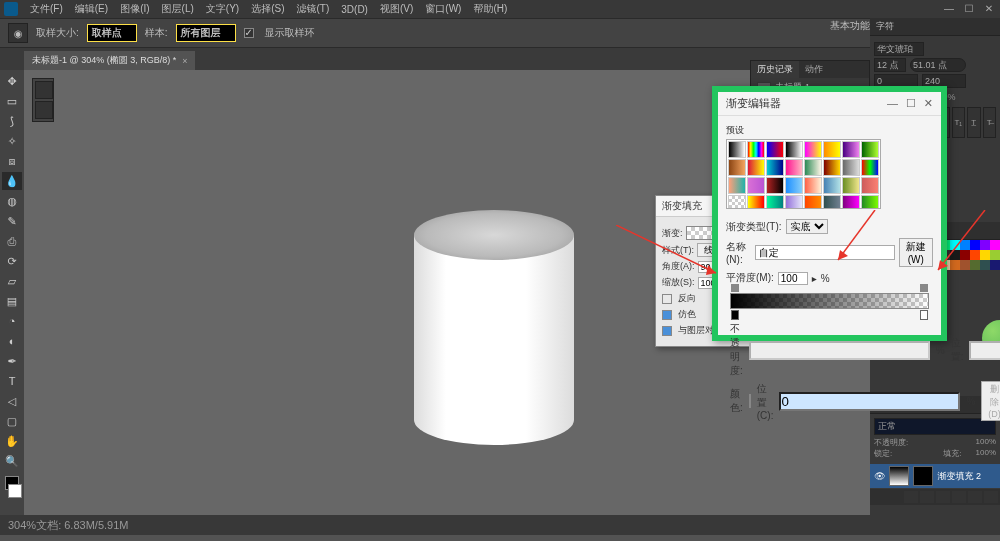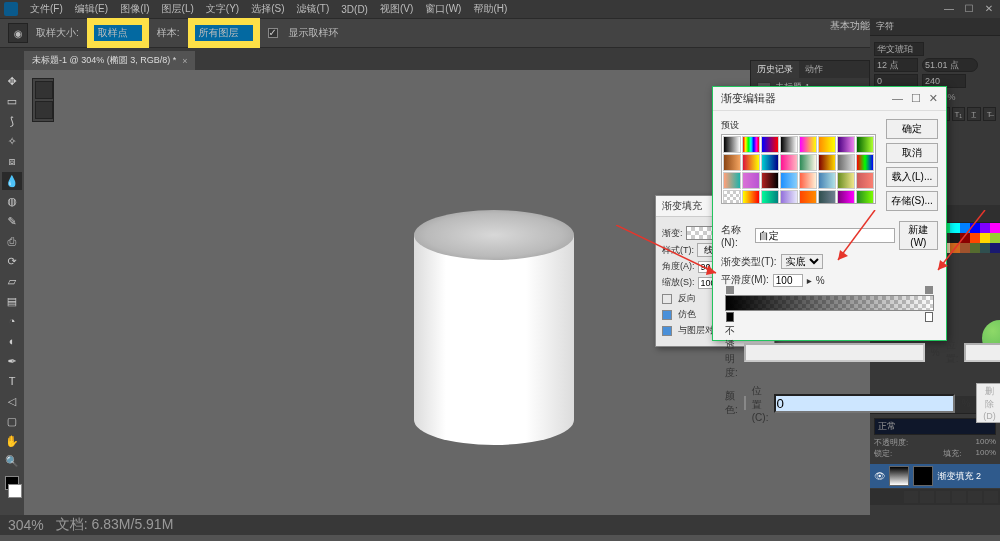--- a/index.html
+++ b/index.html
@@ -6,21 +6,21 @@
     body { width: 1000px; height: 541px; background: #535353; overflow: hidden; position: relative; font-size: 10px; color: #ccc; }
 
     .menubar { background: #383838; height: 18px; display: flex; align-items: center; padding: 0 4px; gap: 4px; color: #bdbdbd; }
     .menubar .logo { width: 14px; height: 14px; background: #0a5a8c; border-radius: 2px; margin-right: 4px; }
     .menubar span { padding: 2px 4px; }
     .win-controls { position: absolute; right: 4px; top: 2px; display: flex; gap: 6px; color: #aaa; font-size: 10px; }
     .win-controls div { width: 14px; height: 12px; display:flex; align-items:center; justify-content:center; cursor:pointer; }
 
     .optbar { background: #434343; height: 30px; display: flex; align-items: center; padding: 0 8px; gap: 8px; color: #bdbdbd; border-top:1px solid #2a2a2a; border-bottom:1px solid #2a2a2a; }
     .optbar .icon-box { width: 20px; height: 20px; background: #333; border:1px solid #222; display:flex; align-items:center; justify-content:center; }
-    .optbar .dropdown { background: #0369a1; border:7px solid #fde047; padding: 1px 14px 1px 4px; position:relative; }
+    .optbar .dropdown { background: #000000; border:1px solid #fde047; padding: 1px 14px 1px 4px; position:relative;font-weight:bold; }
     .optbar .chk { width:10px; height:10px; border:1px solid #888; display:inline-block; margin-right:3px; background:#333; position:relative; }
     .optbar .chk.checked::after { content:"✓"; position:absolute; top:-2px; left:0; font-size:10px; color:#ccc; }
     .optbar .right-section { position:absolute; right:130px; top:19px; display:flex; align-items:center; gap:6px; }
 
     .tabbar { background: #3a3a3a; height: 22px; display:flex; align-items:flex-end; padding-left: 24px; }
     .tab { background: #535353; padding: 3px 8px; color: #ddd; font-size: 9px; display:flex; align-items:center; gap:6px; }
     .tab .close { color:#aaa; }
 
     .tools { position:absolute; left:0; top:70px; width:24px; background:#434343; height:445px; display:flex; flex-direction:column; align-items:center; gap:2px; padding-top:2px; }
     .tools .tool { width:20px; height:18px; display:flex; align-items:center; justify-content:center; color:#ccc; font-size:11px; }
@@ -35,45 +35,45 @@
 
     .left-panel-float { position:absolute; left:32px; top:78px; width:22px; background:#434343; border:1px solid #222; padding:2px; display:flex; flex-direction:column; gap:2px; }
     .left-panel-float div { width:18px; height:18px; background:#333; border:1px solid #222; }
 
     .right-dock { position:absolute; right:0; top:18px; width:130px; bottom:6px; background:#383838; }
     .panel-header { background:#2f2f2f; padding:2px 6px; color:#bbb; font-size:9px; display:flex; gap:8px; border-bottom:1px solid #222; }
     .panel-body { padding:4px; font-size:9px; color:#999; }
     .char-panel .row { display:flex; gap:4px; margin:2px 0; align-items:center; }
     .char-panel input.mini, .char-panel .mini-sel { width:50px; background:#2a2a2a; border:1px solid #222; color:#aaa; padding:1px 2px; font-size:9px; }
     .char-panel .icons-row { display:flex; gap:2px; margin-top:4px; }
-    .char-panel .icons-row div { width:14px; height:14px; background:#333; border:1px solid #222; font-size:8px; display:flex; align-items:center; justify-content:center; }
+    .char-panel .icons-row div { width:14px; height:31px; background:#333; border:1px solid #222; font-size:8px; display:flex; align-items:center; justify-content:center; }
 
     .swatches { display:grid; grid-template-columns: repeat(13, 10px); gap:0; width:130px; overflow:hidden; }
     .swatches div { width:10px; height:10px; }
 
     .layers { position:absolute; bottom:30px; right:0; width:130px; background:#383838; }
     .layers .layer { display:flex; align-items:center; padding:2px 4px; background:#2f5a8c; color:#fff; font-size:9px; gap:4px; margin:1px 0; }
     .layers .thumb { width:20px; height:20px; background:#fff; border:1px solid #666; }
     .layers .bottom-icons { display:flex; justify-content:flex-end; gap:2px; padding:2px; background:#2f2f2f; }
     .layers .bottom-icons div { width:14px; height:12px; background:#333; }
 
-    .statusbar { position:absolute; bottom:6px; left:0; right:0; height:20px; background:#383838; display:flex; align-items:center; padding:0 8px; color:#999; font-size:14px; gap:12px; }
+    .statusbar { position:absolute; bottom:6px; left:0; right:0; height:20px; background:#383838; display:flex; align-items:center; padding:0 8px; color:#999; font-size:11px; gap:0; }
 
     .gradient-fill-dialog { position:absolute; left:655px; top:195px; width:120px; background:#e8e8e8; border:1px solid #888; box-shadow: 2px 2px 6px rgba(0,0,0,0.4); color:#333; font-size:10px; overflow:hidden; }
     .gradient-fill-dialog .titlebar { background:#f5f5f5; padding:3px 6px; border-bottom:1px solid #ccc; font-size:10px; }
     .gradient-fill-dialog .body { padding:6px; }
     .gradient-fill-dialog .row { margin:3px 0; display:flex; align-items:center; gap:3px; }
     .gradient-fill-dialog .grad-preview { width:40px; height:14px; background: repeating-conic-gradient(#ccc 0 25%, #fff 0 50%) 0 0/8px 8px; border:1px solid #888; }
     .gradient-fill-dialog label { font-size:9px; }
     .gradient-fill-dialog select, .gradient-fill-dialog input[type=text] { font-size:9px; padding:0 2px; border:1px solid #aaa; }
     .gradient-fill-dialog input[type=text] { width:30px; }
     .gradient-fill-dialog .chk2 { width:10px; height:10px; border:1px solid #888; display:inline-block; margin-right:3px; }
     .gradient-fill-dialog .chk2.checked { background:#4a90d9; }
 
-    .gradient-editor { position:absolute; left:712px; top:86px; width:235px; height:255px; background:#f4f4f4; border:1px solid #22c55e; box-shadow: 2px 2px 8px rgba(0,0,0,0.4); color:#333; font-size:10px; }
+    .gradient-editor { position:absolute; left:712px; top:86px; width:235px; height:255px; background:#f4f4f4; border:6px solid #22c55e; box-shadow: 2px 2px 8px rgba(0,0,0,0.4); color:#333; font-size:10px; }
     .gradient-editor .ge-title { padding:4px 8px; font-size:11px; display:flex; justify-content:space-between; align-items:center; border-bottom:1px solid #ddd; }
     .gradient-editor .ge-title .winbtns { display:flex; gap:8px; font-size:11px; color:#666; }
     .gradient-editor .ge-content { padding:8px; display:flex; gap:8px; }
     .gradient-editor .presets-wrap { flex:1; }
     .gradient-editor .presets-label { font-size:9px; margin-bottom:2px; }
     .gradient-editor .presets { width:155px; height:70px; border:1px solid #aaa; background:#fff; display:grid; grid-template-columns: repeat(8, 1fr); grid-auto-rows: 17px; gap:1px; padding:1px; overflow:hidden; }
     .gradient-editor .presets div { border:1px solid #ccc; }
     .gradient-editor .ge-buttons { display:flex; flex-direction:column; gap:4px; }
     .gradient-editor .ge-buttons button { width:52px; padding:2px; font-size:10px; background:#f0f0f0; border:1px solid #aaa; }
     .gradient-editor .ge-row { padding:2px 8px; display:flex; align-items:center; gap:4px; font-size:10px; }
@@ -200,21 +200,21 @@
 
 <div class="right-dock">
   <div class="panel-header">
     <span>字符</span>
   </div>
   <div class="panel-body char-panel">
     <div class="row">
         <input class="mini" value="华文琥珀" style="">
       </div>
     <div class="row">
-      <input class="mini" style="width: 44px;" value="12 点">
+      <input class="mini" style="width: 32px;" value="12 点">
       <input class="mini" style="width: 56px; border-radius: 7px;" value="51.01 点">
     </div>
     <div class="row">
       <input class="mini" style="width: 44px;" value="0">
       <input class="mini" style="width: 44px;" value="240">
     </div>
     <div class="row">
         <span>颜色:</span>
         <div style="width:30px;height:12px;background:#fff;border:1px solid #666"></div>
         <span>100%</span>
@@ -394,35 +394,29 @@
           <div style="background: repeating-conic-gradient(rgb(204, 204, 204) 0deg, rgb(204, 204, 204) 25%, rgb(255, 255, 255) 0deg, rgb(255, 255, 255) 50%) 0px 0px / 6px 6px;"></div>
           <div style="background: linear-gradient(90deg, rgb(255, 255, 0), rgb(255, 0, 0));"></div>
           <div style="background: linear-gradient(90deg, rgb(0, 250, 154), rgb(0, 128, 128));"></div>
           <div style="background: linear-gradient(90deg, rgb(147, 112, 219), rgb(230, 230, 250));"></div>
           <div style="background: linear-gradient(90deg, rgb(255, 69, 0), rgb(255, 140, 0));"></div>
           <div style="background: linear-gradient(90deg, rgb(47, 79, 79), rgb(112, 128, 144));"></div>
           <div style="background: linear-gradient(90deg, rgb(128, 0, 128), rgb(255, 0, 255));"></div>
           <div style="background: linear-gradient(90deg, rgb(34, 139, 34), rgb(124, 252, 0));"></div>
         </div>
     </div>
-    <div class="ge-buttons">
-      <button>确定</button>
-      <button>取消</button>
-      <button>载入(L)...</button>
-      <button>存储(S)...</button>
-    </div>
+  </div>
+  <div class="ge-row">
+    <span>渐变类型(T):</span>
+    <select><option>实底</option></select>
   </div>
   <div class="ge-row">
     <span>名称(N):</span>
     <input class="name" value="自定" style="">
     <button style="font-size:10px;padding:1px 4px;border:1px solid #aaa;background:#f0f0f0">新建(W)</button>
-  </div>
-  <div class="ge-row">
-    <span>渐变类型(T):</span>
-    <select><option>实底</option></select>
   </div>
   <div class="ge-row">
     <span>平滑度(M):</span>
     <input class="num" value="100" style=""> <span>▸</span> %
   </div>
   <div class="grad-bar-wrap">
     <div class="grad-bar">
       <div class="opstop" style="left:0"></div>
       <div class="opstop" style="right:0"></div>
       <div class="stop" style="left:0"></div>

